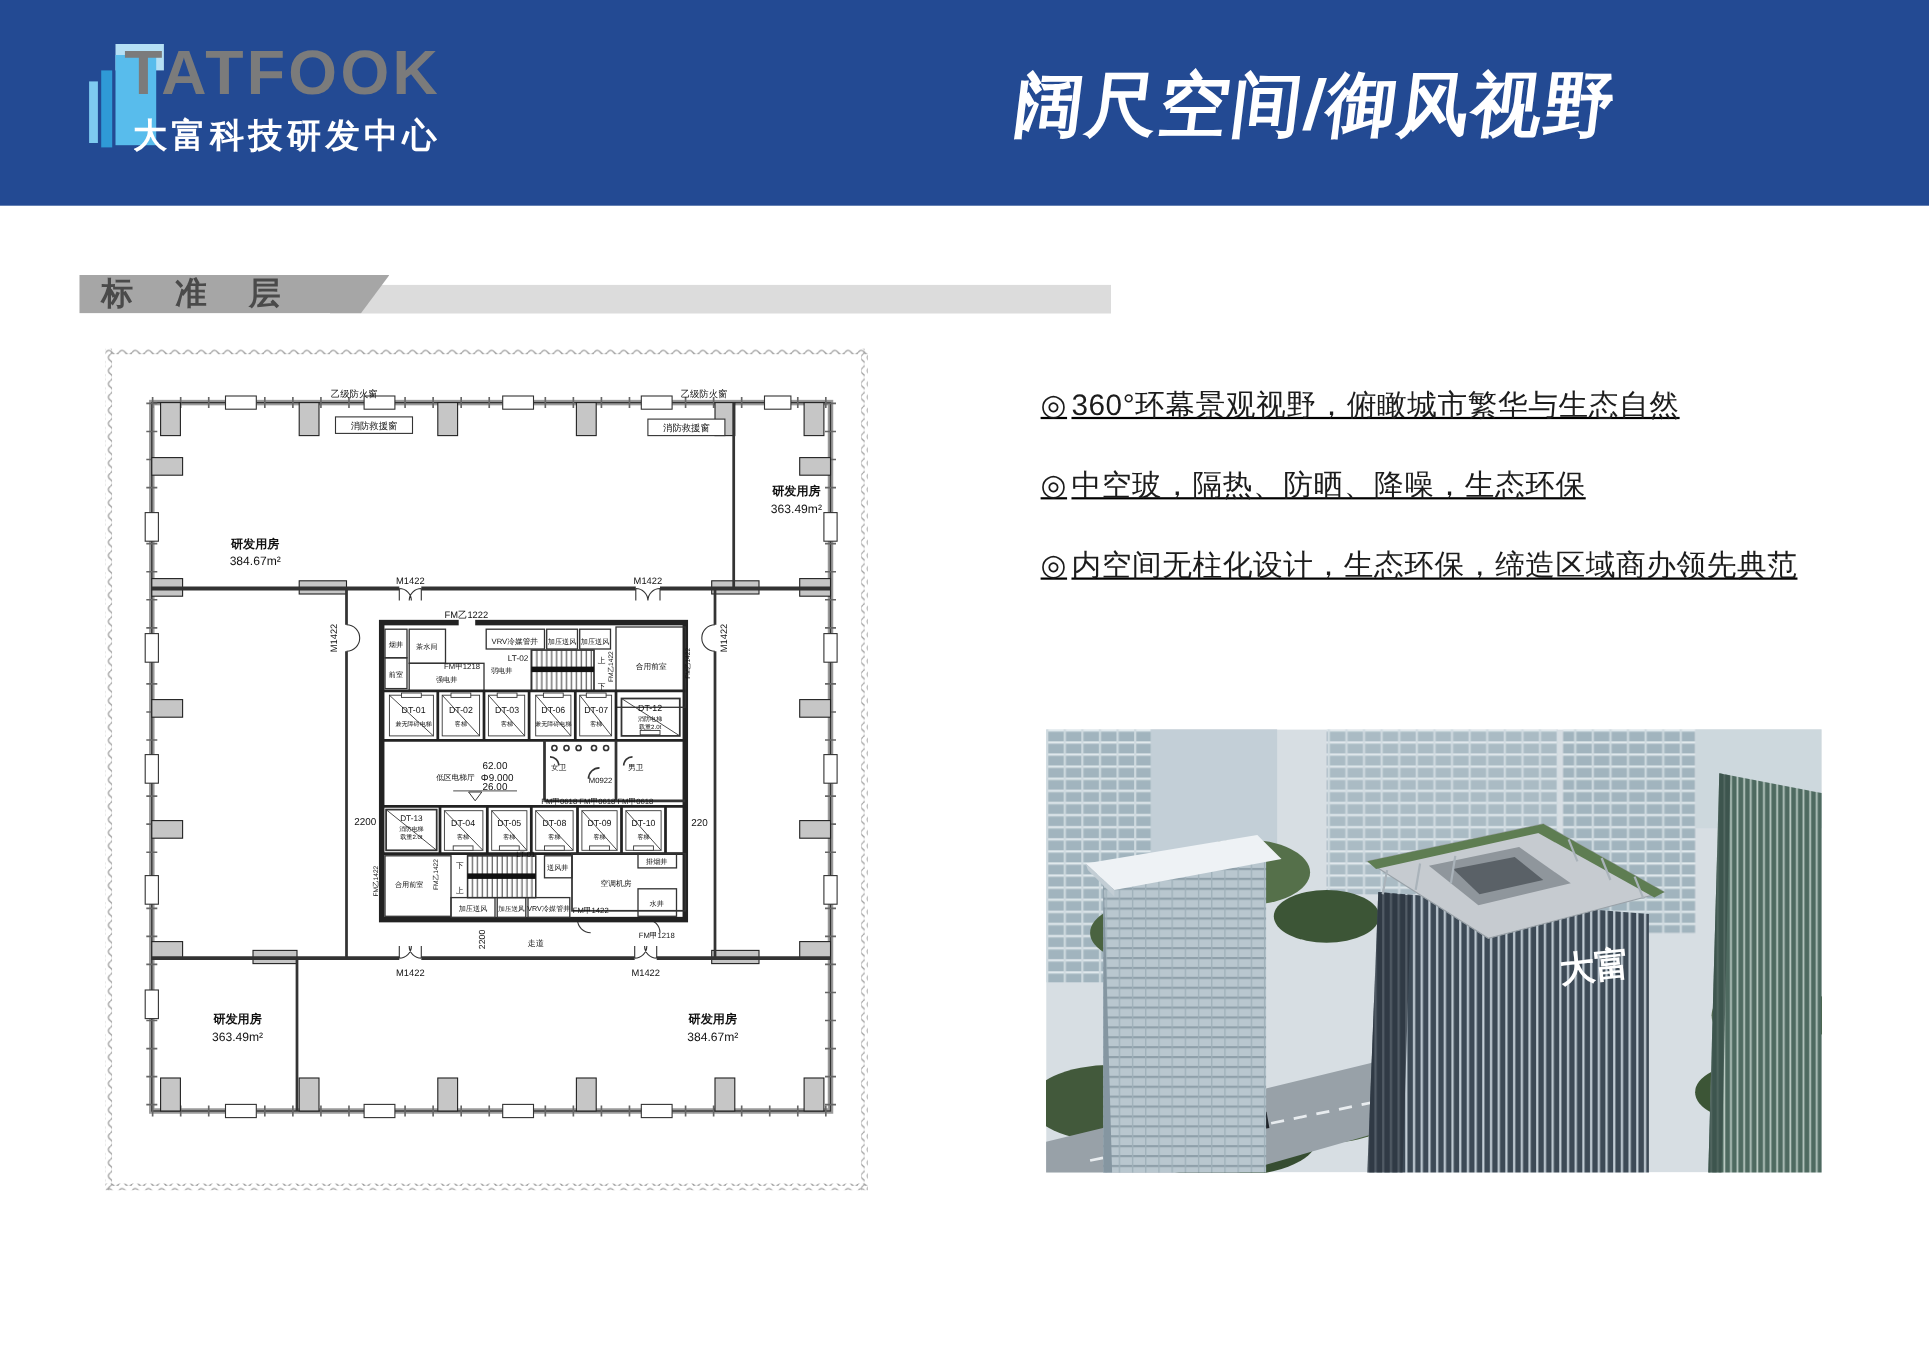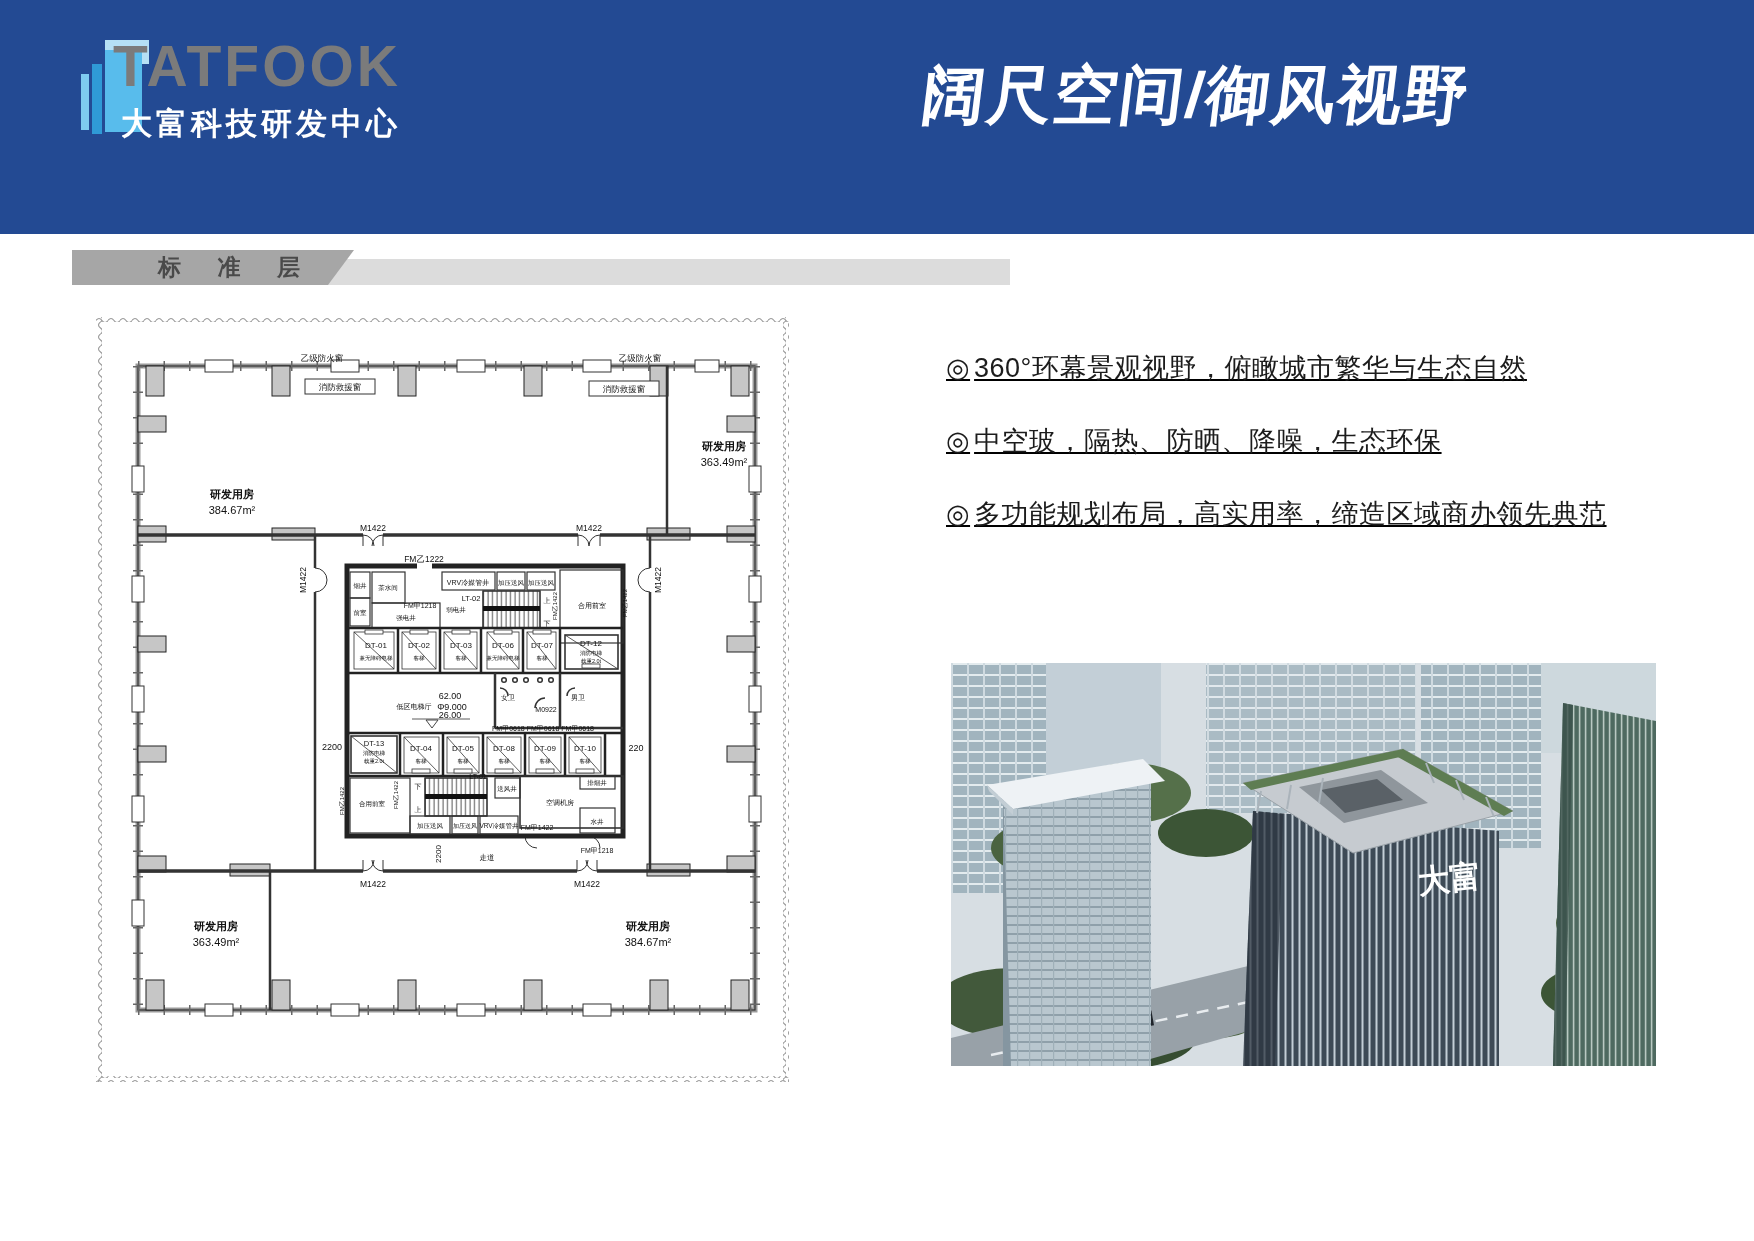--- a/index.html
+++ b/index.html
@@ -1,38 +1,38 @@
 <!DOCTYPE html>
 <html><head>
 <meta charset="utf-8">
 <style>
   html,body{margin:0;padding:0;background:#e8e8e8;}
   .page{position:relative;width:1754px;height:1241px;background:#ffffff;overflow:hidden;
         font-family:"Liberation Sans","DejaVu Sans",sans-serif;}
   
-  .header{position:absolute;left:0;top:0;width:1754px;height:234px;background:#234a93;}
+  .header{position:absolute;left:0;top:0;width:1754px;height:187px;background:#234a93;}
   .logo{position:absolute;left:85px;top:38px;}
   .logo-mark{position:absolute;left:-4px;top:2px;width:110px;height:100px;}
   .lm{position:absolute;}
   .lm1{left:0;top:34px;width:8px;height:56px;background:#7ecbf0;}
   .lm2{left:11px;top:24px;width:10px;height:70px;background:#2f9ad6;}
   .lm3{left:24px;top:0;width:44px;height:24px;background:#b5e0f5;}
   .lm4{left:24px;top:10px;width:37px;height:82px;background:#58bcec;}
   .logo-word{position:relative;z-index:2;margin-left:28px;font-size:57px;font-weight:bold;
              color:#7b7b7b;letter-spacing:3px;line-height:1;}
   .logo-sub{position:relative;z-index:2;margin-top:8px;color:#ffffff;font-weight:bold;
             font-size:31px;letter-spacing:4px;text-align:right;}
   .header-title{position:absolute;right:284px;top:52px;color:#ffffff;font-weight:bold;
                 font-size:64px;letter-spacing:2px;transform:skewX(-7deg);}
   
   .banner-light{position:absolute;left:300px;top:259px;width:710px;height:26px;background:#dcdcdc;}
   .banner-dark{position:absolute;left:72px;top:250px;width:282px;height:35px;background:#a6a6a6;
                clip-path:polygon(0 0,100% 0,calc(100% - 26px) 100%,0 100%);}
-  .banner-dark span{display:block;padding-left:47px;line-height:35px;font-size:23px;font-weight:bold;
-                    color:#4a4a4a;letter-spacing:15px;text-align:center;}
+  .banner-dark span{display:block;padding-left:20px;line-height:35px;font-size:29px;font-weight:bold;
+                    color:#4a4a4a;letter-spacing:15px;}
   
   .plan{position:absolute;left:95px;top:316px;width:695px;height:767px;}
   .plan svg{display:block;}
   
   .features{position:absolute;left:946px;top:350px;width:520px;text-decoration:underline;}
   .feature{margin-bottom:37px;font-size:27px;color:#1c1c1c;letter-spacing:0.5px;white-space:nowrap;}
   .feature .mark{margin-right:4px;}
   
   .photo{position:absolute;left:951px;top:663px;width:705px;height:403px;overflow:hidden;}
 </style>
@@ -398,21 +398,21 @@
           <text x="487" y="862" font-size="7.5">走道</text>
           <text x="441" y="856" transform="rotate(-90 441 856)" font-size="8">2200</text>
         </g>
       </g>
     </svg>
   </div>
 
   <div class="features">
     <div class="feature"><span class="mark">◎</span><span>360°环幕景观视野，俯瞰城市繁华与生态自然</span></div>
     <div class="feature"><span class="mark">◎</span><span>中空玻，隔热、防晒、降噪，生态环保</span></div>
-    <div class="feature"><span class="mark">◎</span><span>多功能规划布局，高实用率，缔造区域商办领先典范</span></div>
+    <div class="feature"><span class="mark">◎</span><span>内空间无柱化设计，生态环保，缔造区域商办领先典范</span></div>
   </div>
 
   <div class="photo">
     <svg width="705" height="403" viewBox="0 0 705 403" xmlns="http://www.w3.org/2000/svg">
       <defs>
         <pattern id="stripesMain" width="7" height="10" patternUnits="userSpaceOnUse">
           <rect width="7" height="10" fill="#3d4a56"></rect>
             <rect x="4.5" width="2" height="10" fill="#c3ced6"></rect>
         </pattern>
         <pattern id="stripesRight" width="6" height="10" patternUnits="userSpaceOnUse">

